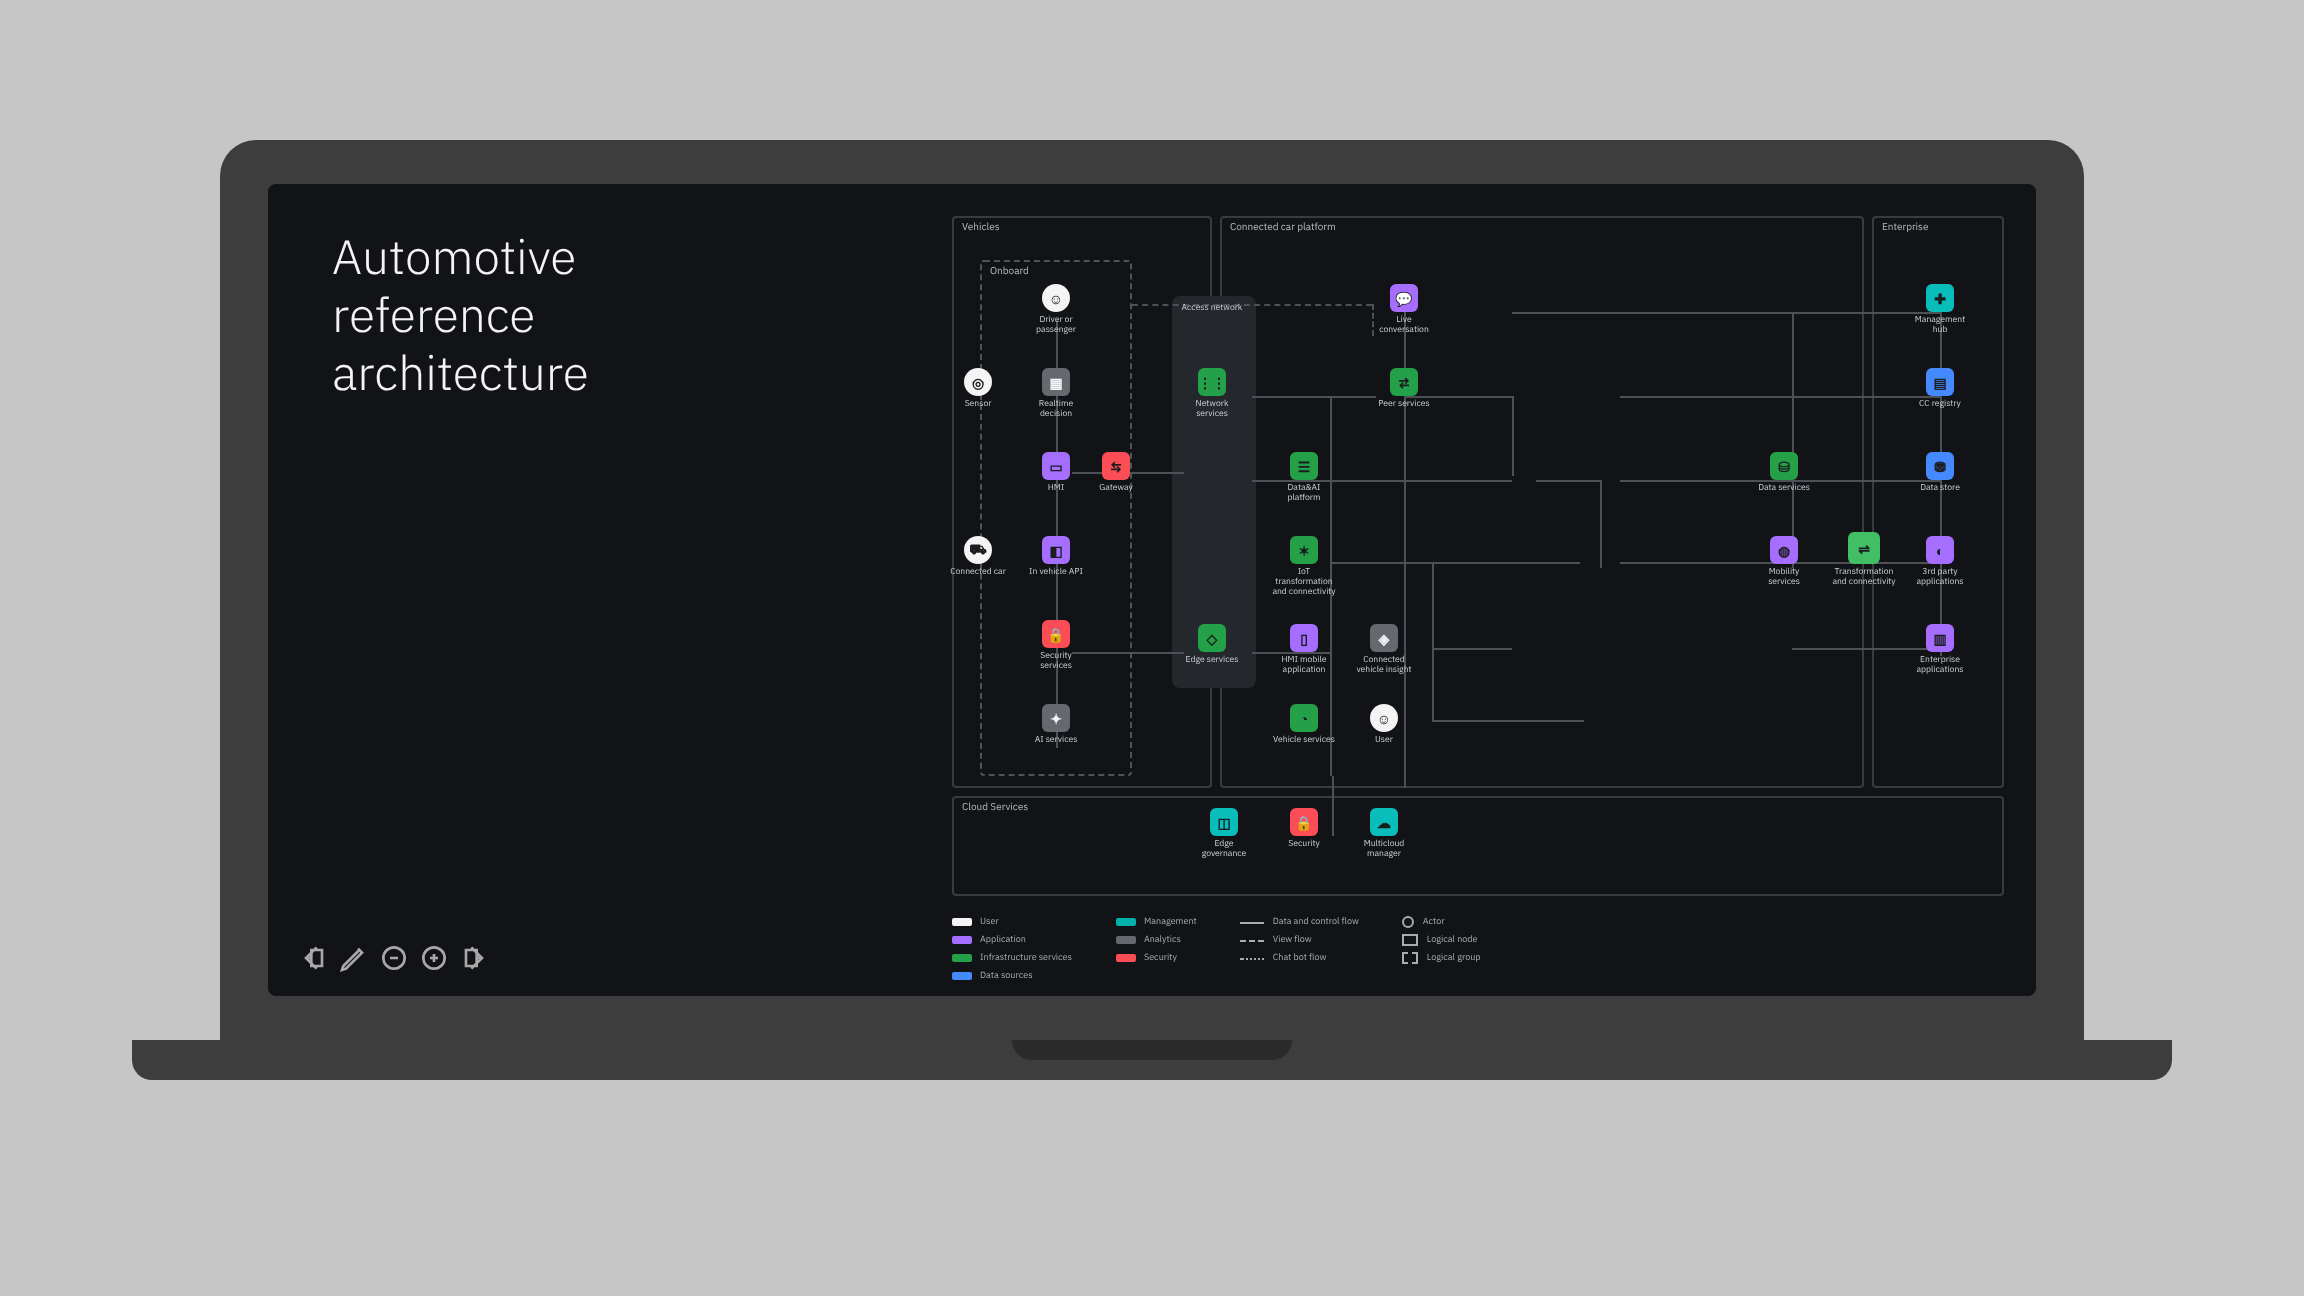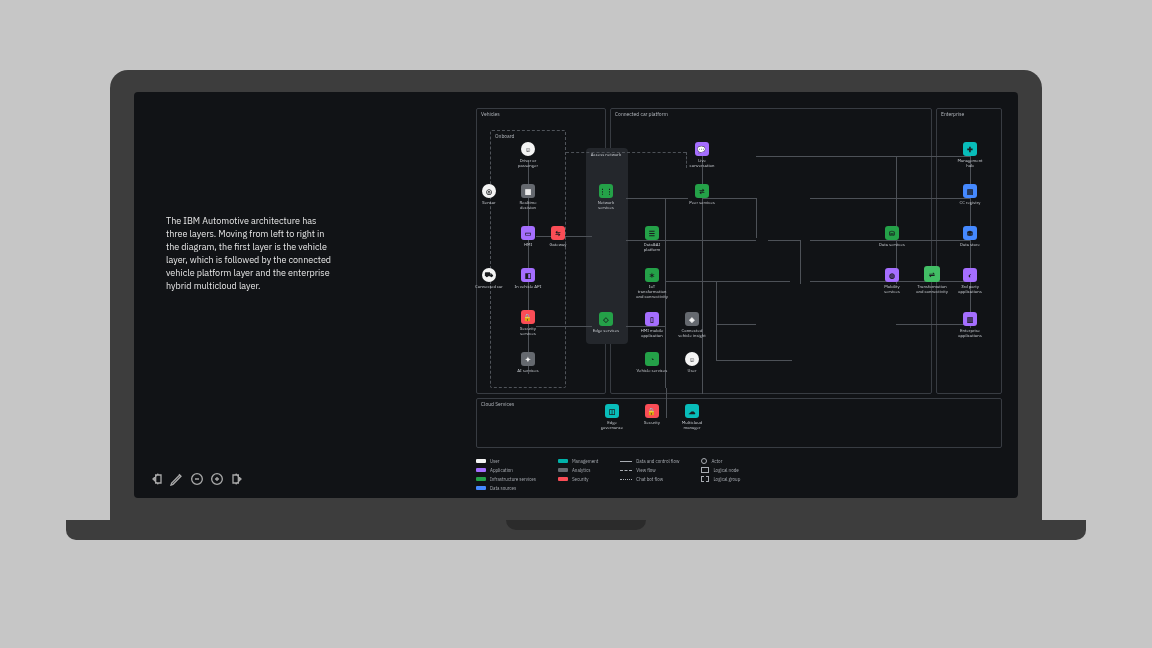--- a/index.html
+++ b/index.html
@@ -181,21 +181,23 @@
   .lrect { width: 8px; height: 6px; border: 1px solid #a8acb2; }
   .lrect.dash { border-style: dashed; }
 </style>
 </head>
 <body>
 
 <div class="laptop" data-name="laptop-frame">
   <div class="lid" data-name="laptop-lid">
     <div class="screen" data-name="screen">
 
-      <div class="desc" data-name="page-description">The IBM Automotive architecture has three layers. Moving from left to right in the diagram, the first layer is the vehicle layer, which is followed by the connected vehicle platform layer and the enterprise hybrid multicloud layer.</div>
+      <div class="title" data-name="page-title">Automotive
+reference
+architecture</div>
 
       <div class="toolbar" data-name="nav-toolbar">
         <div class="tool" data-name="back-arrow-icon">
           <svg viewBox="0 0 24 24" fill="none" stroke="#a8a8a8" stroke-width="2">
               <path d="M14 4l-8 8 8 8M6 12h4v-6h8v12h-8v-6"></path>
             </svg>
         </div>
         <div class="tool" data-name="edit-pencil-icon">
           <svg viewBox="0 0 24 24" fill="none" stroke="#a8a8a8" stroke-width="2">
               <path d="M3 21l3-1 12-12-2-2L4 18l-1 3zM15 5l2 2"></path>

